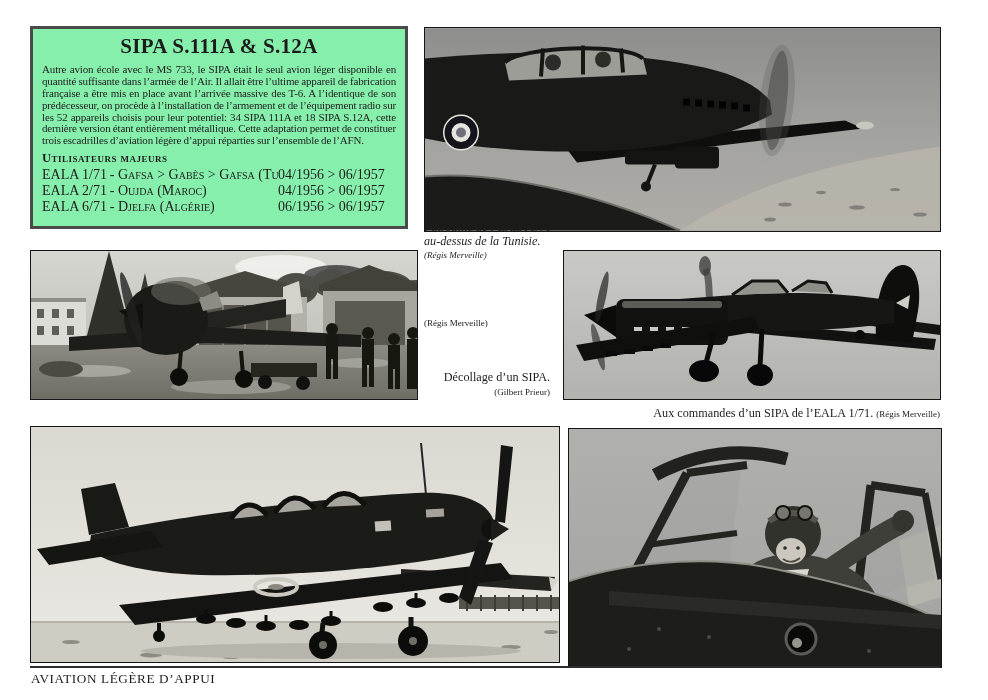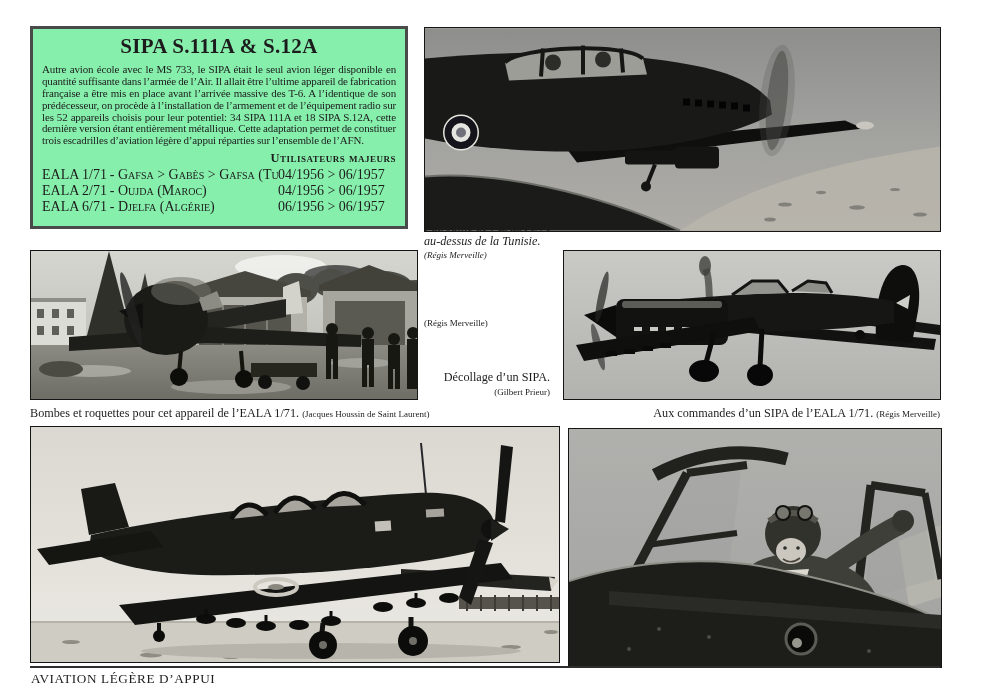--- a/index.html
+++ b/index.html
@@ -6,21 +6,21 @@
   #page{position:relative;width:988px;height:700px;background:#ffffff;
         font-family:"Liberation Serif","DejaVu Serif",serif;color:#1c1c1c;overflow:hidden;}
   .abs{position:absolute;}
 
   
   .infobox{left:30px;top:26px;width:378px;height:203px;border:3px solid #4a4a4a;
            box-sizing:border-box;padding:2px 9px;background:#86efac;overflow:hidden;}
   .infobox h1{font-size:21px;font-weight:bold;text-align:center;margin:3px 0 5px 0;letter-spacing:.3px;}
   .infobox .body{font-size:11px;line-height:1.08;text-align:justify;
                  letter-spacing:-0.15px;word-spacing:-0.4px;margin:0;}
-  .users-heading{font-size:12.5px;font-weight:bold;text-align:right;font-variant:small-caps;
+  .users-heading{font-size:12.5px;font-weight:bold;text-align:left;font-variant:small-caps;
                  letter-spacing:.5px;margin:4px 0 1px 0;}
   .user-row{display:grid;grid-template-columns:64px 12px 1fr 118px;font-size:14px;
             line-height:1.13;white-space:nowrap;overflow:hidden;}
   .user-row .dash{text-align:center;}
   .user-row .base{font-variant:small-caps;overflow:hidden;}
 
   
   .photo{position:absolute;border:1px solid #161616;overflow:hidden;background:#a8a8a5;}
   .photo svg{display:block;width:100%;height:100%;}
   #photo-top{left:424px;top:27px;width:515px;height:203px;}
@@ -388,24 +388,20 @@
   <div id="cap-argus" class="abs caption">
     <br>
     <span class="credit">(Régis Merveille)</span>
   </div>
 
   <div id="cap-takeoff" class="abs caption">
     <span>Décollage d’un SIPA.</span><br>
     <span class="credit">(Gilbert Prieur)</span>
   </div>
 
-  <div id="cap-bombs" class="abs caption">
-    <span>Bombes et roquettes pour cet appareil de l’EALA 1/71.</span>
-    <span class="credit">(Jacques Houssin de Saint Laurent)</span>
-  </div>
 
   <div id="cap-controls" class="abs caption">
     <span>Aux commandes d’un SIPA de l’EALA 1/71.</span>
     <span class="credit">(Régis Merveille)</span>
   </div>
 
   <div class="abs footer-rule"></div>
   <div class="abs footer-left">AVIATION LÉGÈRE D’APPUI</div>
 
 </div>

